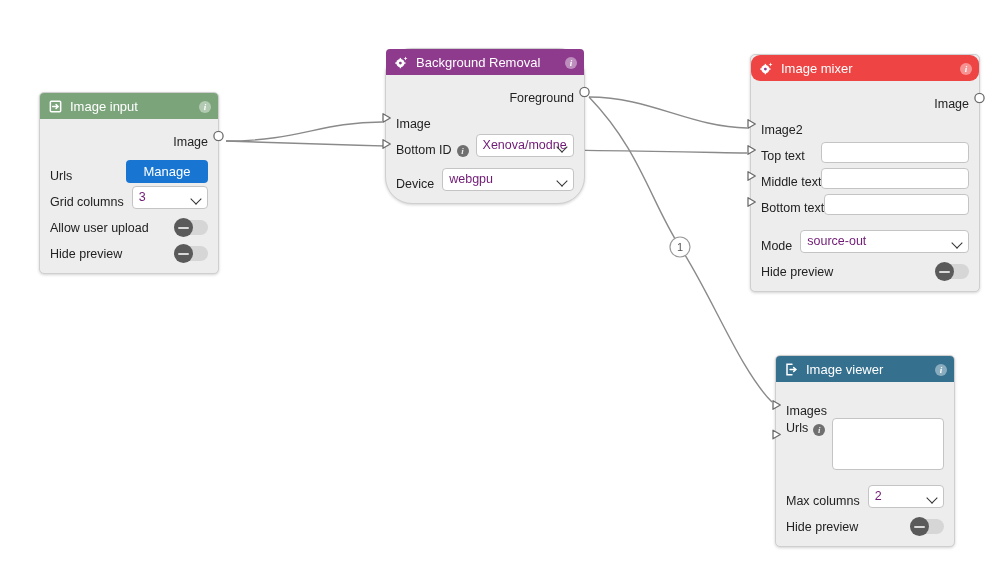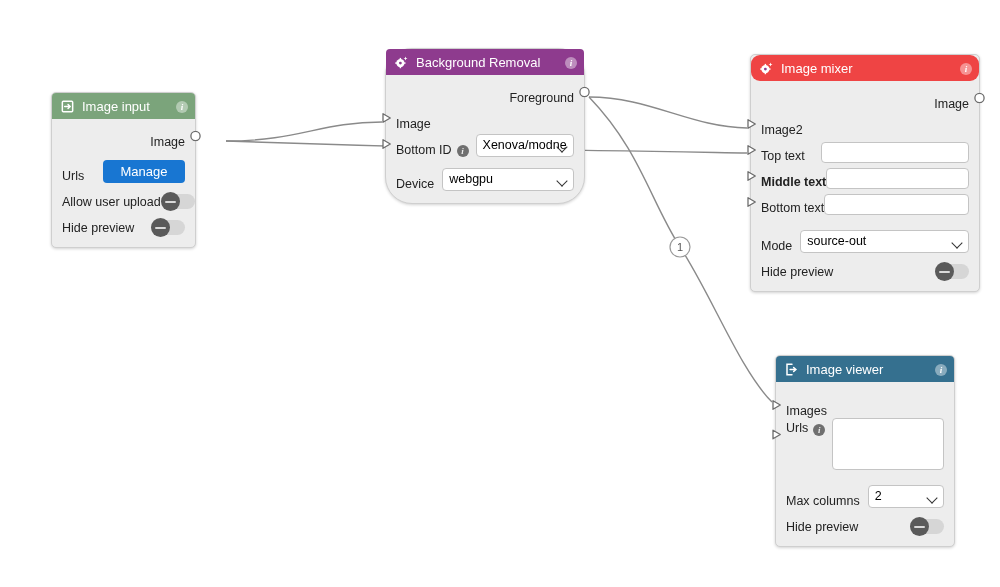--- a/index.html
+++ b/index.html
@@ -109,21 +109,21 @@
   }
   .select {
     position: relative;
     background: #fff;
     border: 1px solid #c4c4c4;
     border-radius: 4px;
     height: 23px;
     line-height: 21px;
     font-size: 12.5px;
     padding: 0 22px 0 6px;
-    color: #000000;
+    color: #701a75;
     white-space: nowrap;
     overflow: hidden;
     cursor: pointer;
   }
   .select::after {
     content: "";
     position: absolute;
     right: 7px; top: 8px;
     width: 7px; height: 7px;
     border-left: 1.6px solid #333;
@@ -191,21 +191,21 @@
     <path d="M 226,141 C 420,148 560,150 747,153" fill="none" stroke="#8a8a8a" stroke-width="1.4"></path>
 
     <path d="M 589,97 C 650,97 690,127 747,128" fill="none" stroke="#8a8a8a" stroke-width="1.4"></path>
 
     <path d="M 589,97 C 640,150 650,200 680,247 C 712,296 740,370 772,402" fill="none" stroke="#8a8a8a" stroke-width="1.4"></path>
 
     <circle cx="680" cy="247" r="10" fill="#ffffff" stroke="#9a9a9a" stroke-width="1.2"></circle>
     <text x="680" y="251" text-anchor="middle" font-family="Liberation Sans, sans-serif" font-size="11" fill="#555">1</text>
   </svg>
 
-  <div class="node" style="left:39px; top:92px; width:145px;margin-left:12px;">
+  <div class="node" style="left:39px; top:92px; width:180px;">
     <div class="node-header" style="background:#7ba47b;">
       <span class="hdr-icon">
         <svg width="15" height="15" viewBox="0 0 16 16">
           <rect x="2.5" y="2.5" width="11" height="11" rx="1" fill="none" stroke="#ffffff" stroke-width="1.6"></rect>
           <path d="M 5 8 L 10.5 8 M 8.6 5.8 L 10.8 8 L 8.6 10.2" fill="none" stroke="#ffffff" stroke-width="1.6" stroke-linecap="round"></path>
         </svg>
       </span>
       <span class="hdr-title">Image input</span>
       <span class="hdr-info">
         <span class="info-dot">i</span>
@@ -222,20 +222,26 @@
         </span>
       </div>
 
       <div class="gap-sm"></div>
 
       <div class="row">
         <span class="row-label grow">Urls</span>
         <button class="btn-primary">Manage</button>
       </div>
 
+      <div class="row">
+        <span class="row-label spaced">Grid columns</span>
+        <div class="select grow">
+          <span>3</span>
+        </div>
+      </div>
 
       <div class="row">
         <span class="row-label grow">Allow user upload</span>
         <div class="toggle">
           <span class="knob"></span>
         </div>
       </div>
 
       <div class="row">
         <span class="row-label grow">Hide preview</span>
@@ -360,21 +366,21 @@
         <span class="row-label" style="width:86px;">Top text</span>
         <input class="textbox" type="text" value="" style="">
       </div>
 
       <div class="row">
         <span class="port in">
           <svg width="11" height="11" viewBox="0 0 11 11">
             <path d="M 2 1.2 L 9.3 5.5 L 2 9.8 Z" fill="#ffffff" stroke="#6c6c6c" stroke-width="1.3" stroke-linejoin="round"></path>
           </svg>
         </span>
-        <span class="row-label" style="width:86px;font-weight:bold;">Middle text</span>
+        <span class="row-label" style="width:86px;">Middle text</span>
         <input class="textbox" type="text" value="" style="">
       </div>
 
       <div class="row">
         <span class="port in">
           <svg width="11" height="11" viewBox="0 0 11 11">
             <path d="M 2 1.2 L 9.3 5.5 L 2 9.8 Z" fill="#ffffff" stroke="#6c6c6c" stroke-width="1.3" stroke-linejoin="round"></path>
           </svg>
         </span>
         <span class="row-label" style="width:86px;">Bottom text</span>

